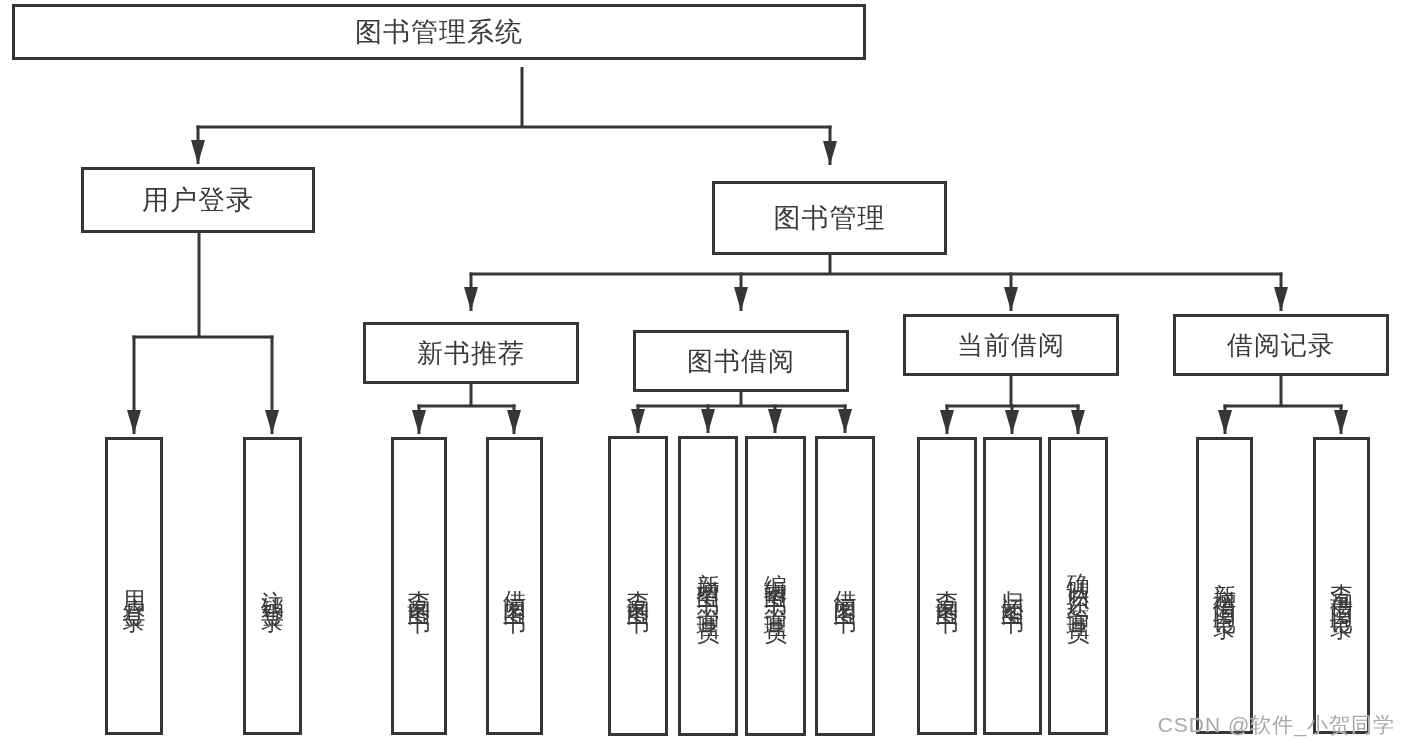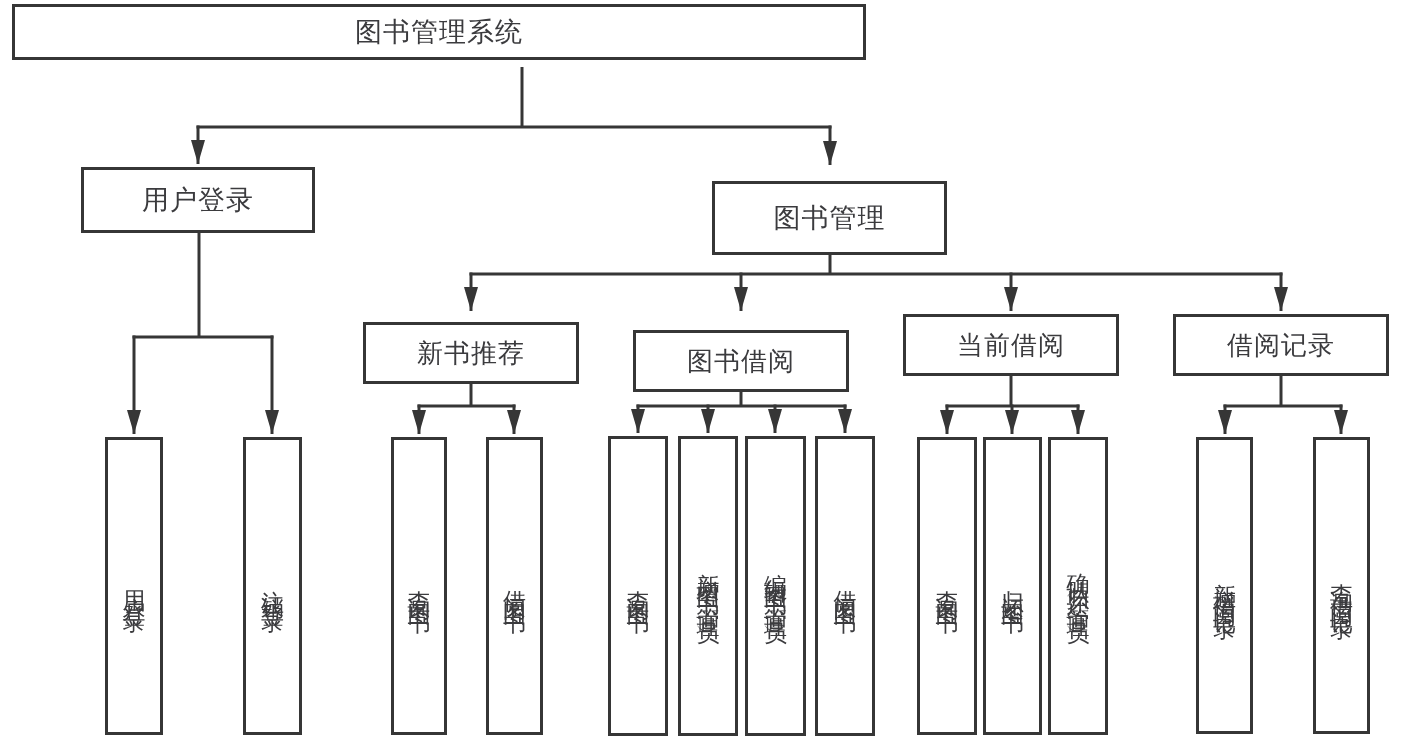--- a/index.html
+++ b/index.html
@@ -128,14 +128,15 @@
   <div class="node v-node" style="left:745px; top:436px; width:61px; height:300px;">编辑图书（管理员）</div>
   <div class="node v-node" style="left:815px; top:436px; width:60px; height:300px;">借阅图书</div>
 
   <div class="node v-node" style="left:917px; top:437px; width:60px; height:298px;">查询图书</div>
   <div class="node v-node" style="left:983px; top:437px; width:59px; height:298px;">归还图书</div>
   <div class="node v-node" style="left:1048px; top:437px; width:60px; height:298px;">确认归还（管理员）</div>
 
   <div class="node v-node" style="left:1196px; top:437px; width:57px; height:297px;">新增借阅记录</div>
   <div class="node v-node" style="left:1313px; top:437px; width:57px; height:297px;">查询借阅记录</div>
 
+  <div class="watermark">CSDN @软件_小贺同学</div>
 
 </div>
 
 </body></html>

